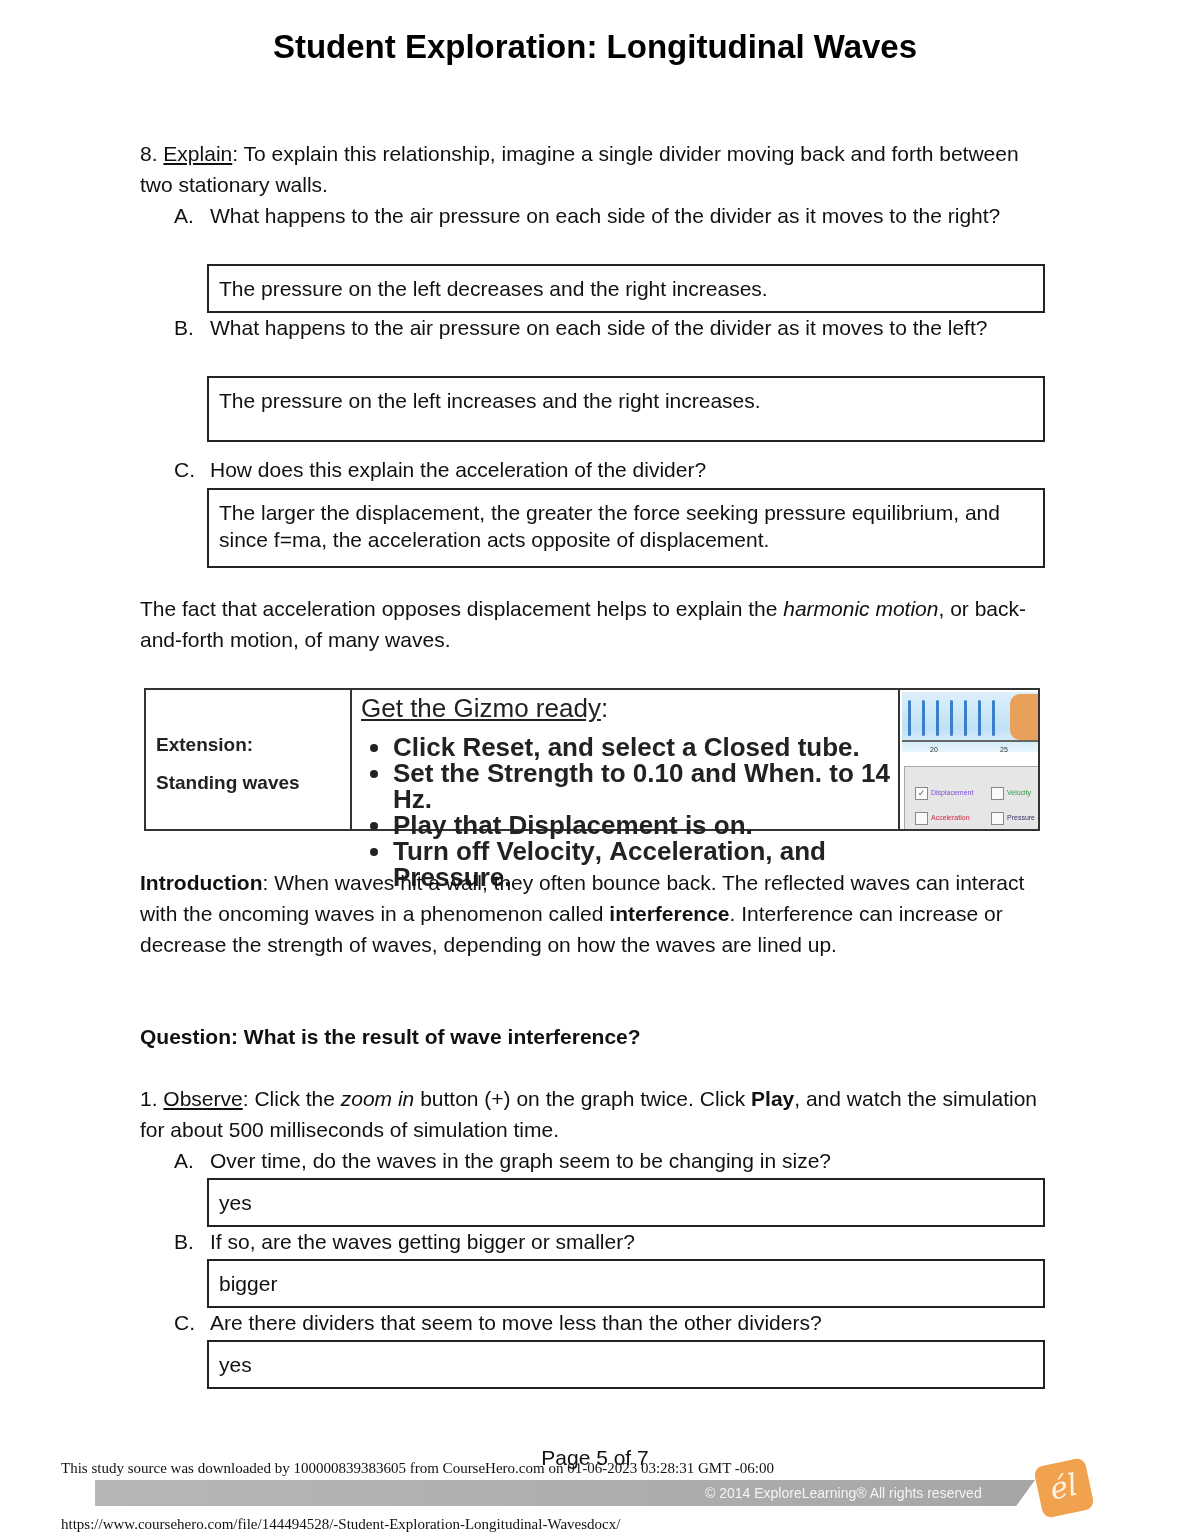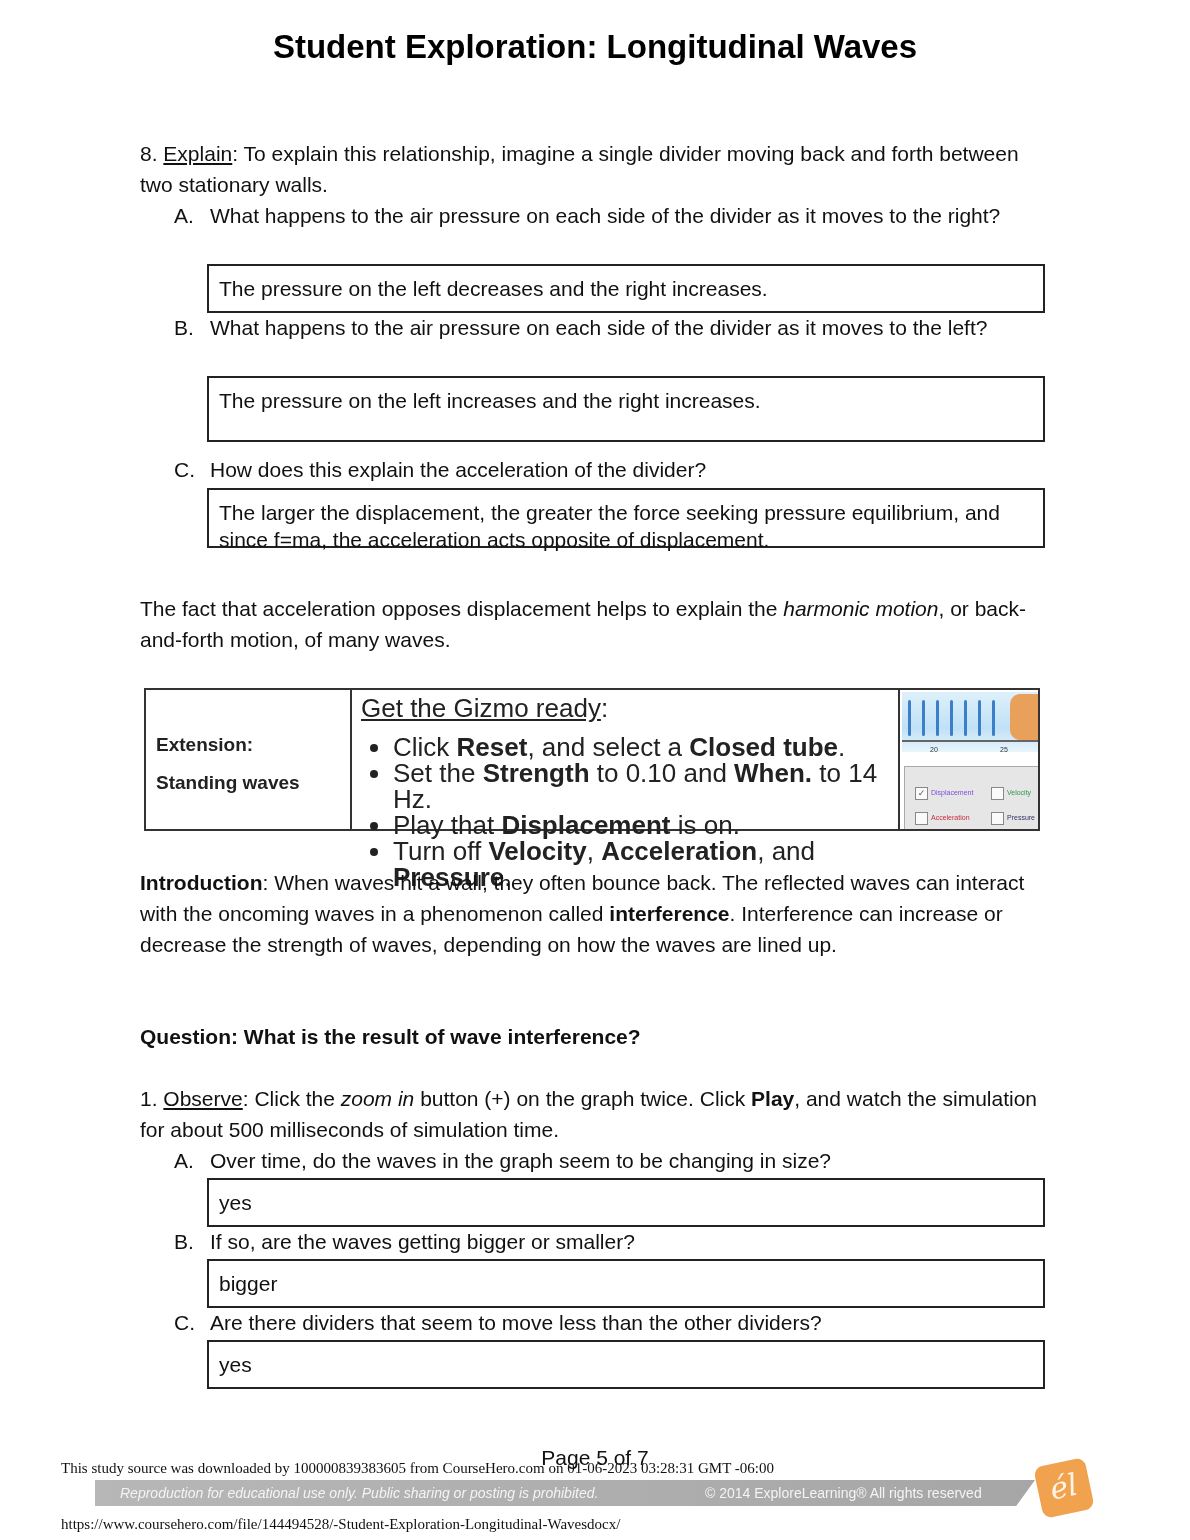--- a/index.html
+++ b/index.html
@@ -13,21 +13,21 @@
   .q-text { flex: 1; }
   .answer-box { left: 207px; width: 838px; border: 2px solid #222; background: #fff; font-size: 21px;
                 line-height: 27px; padding: 9px 10px; box-sizing: border-box; }
   u { text-decoration: underline; text-align: right; }
   
   .ext-table { left: 144px; top: 688px; width: 896px; height: 143px; border: 2px solid #333; box-sizing: border-box; display: flex;
                font-family: "Liberation Sans", sans-serif; }
   .ext-left { width: 206px; border-right: 2px solid #333; box-sizing: border-box; padding: 44px 0 0 10px; font-weight: bold; font-size: 19px; color: #222; }
   .ext-left div { margin-bottom: 16px; }
   .ext-mid { width: 548px; border-right: 2px solid #333; box-sizing: border-box; padding: 3px 0 0 9px; font-size: 26px; color: #222; }
-  .ext-mid ul { margin: 10px 4px 0 0; padding-left: 32px; }
+  .ext-mid ul { margin: 10px 4px 0 0; padding-left: 32px; font-weight: bold; }
   .ext-mid li { line-height: 26px; }
   .ext-img { flex: 1; position: relative; overflow: hidden; background: #fff; }
   .tube { position: absolute; left: 2px; top: 2px; width: 150px; height: 60px;
           background: linear-gradient(#dff0fb, #bfe1f6 60%, #e8f5fc); }
   .tube .rod { position: absolute; top: 8px; width: 3px; height: 36px; background: #3a7fc8; border-radius: 2px; }
   .tube .ruler { position: absolute; left: 0; top: 48px; width: 150px; height: 2px; background: #666; }
   .tube .lbl { position: absolute; top: 54px; font-size: 7px; color: #333; }
   .cork { position: absolute; left: 108px; top: 2px; width: 40px; height: 46px; background: #e8a05a; border-radius: 10px 0 0 10px; }
   .ctrl-panel { position: absolute; left: 4px; top: 76px; width: 140px; height: 70px; background: #e6e6e6; border: 1px solid #aaa; }
   .cb { position: absolute; width: 11px; height: 11px; border: 1px solid #888; background: #fafafa; font-size: 9px; line-height: 11px; text-align: center; color: #555; }
@@ -61,21 +61,21 @@
 <div class="abs q-item" style="top:312px">
   <span class="q-letter">B.</span>
   <span class="q-text">What happens to the air pressure on each side of the divider as it moves to the left?</span>
 </div>
 <div class="abs answer-box" style="top:376px; height:66px">The pressure on the left increases and the right increases.</div>
 
 <div class="abs q-item" style="top:454px">
   <span class="q-letter">C.</span>
   <span class="q-text">How does this explain the acceleration of the divider?</span>
 </div>
-<div class="abs answer-box" style="top:488px; height:60px; line-height:27px">The larger the displacement, the greater the force seeking pressure equilibrium, and since f=ma, the acceleration acts opposite of displacement.</div>
+<div class="abs answer-box" style="top:488px; height:80px; line-height:27px">The larger the displacement, the greater the force seeking pressure equilibrium, and since f=ma, the acceleration acts opposite of displacement.</div>
 
 <div class="abs para" style="top:593px">
   <span>The fact that acceleration opposes displacement helps to explain the </span><i>harmonic motion</i><span>, or back-and-forth motion, of many waves.</span>
 </div>
 
 <div class="abs ext-table">
   <div class="ext-left">
     <div>Extension:</div>
     <div>Standing waves</div>
   </div>
@@ -139,17 +139,16 @@
 
 <div class="abs q-item" style="top:1307px">
   <span class="q-letter">C.</span>
   <span class="q-text">Are there dividers that seem to move less than the other dividers?</span>
 </div>
 <div class="abs answer-box" style="top:1340px; height:49px">yes</div>
 
 <div class="abs page-num">Page 5 of 7</div>
 <div class="abs dl-note">This study source was downloaded by 100000839383605 from CourseHero.com on 01-06-2023 03:28:31 GMT -06:00</div>
 <div class="abs banner">
-  <span class="l">Reproduction for educational use only. Public sharing or posting is prohibited.</span>
   <span class="r">© 2014 ExploreLearning® All rights reserved</span>
 </div>
 <div class="abs el-logo">él</div>
 <a class="abs url">https://www.coursehero.com/file/144494528/-Student-Exploration-Longitudinal-Wavesdocx/</a>
 
 </body></html>

